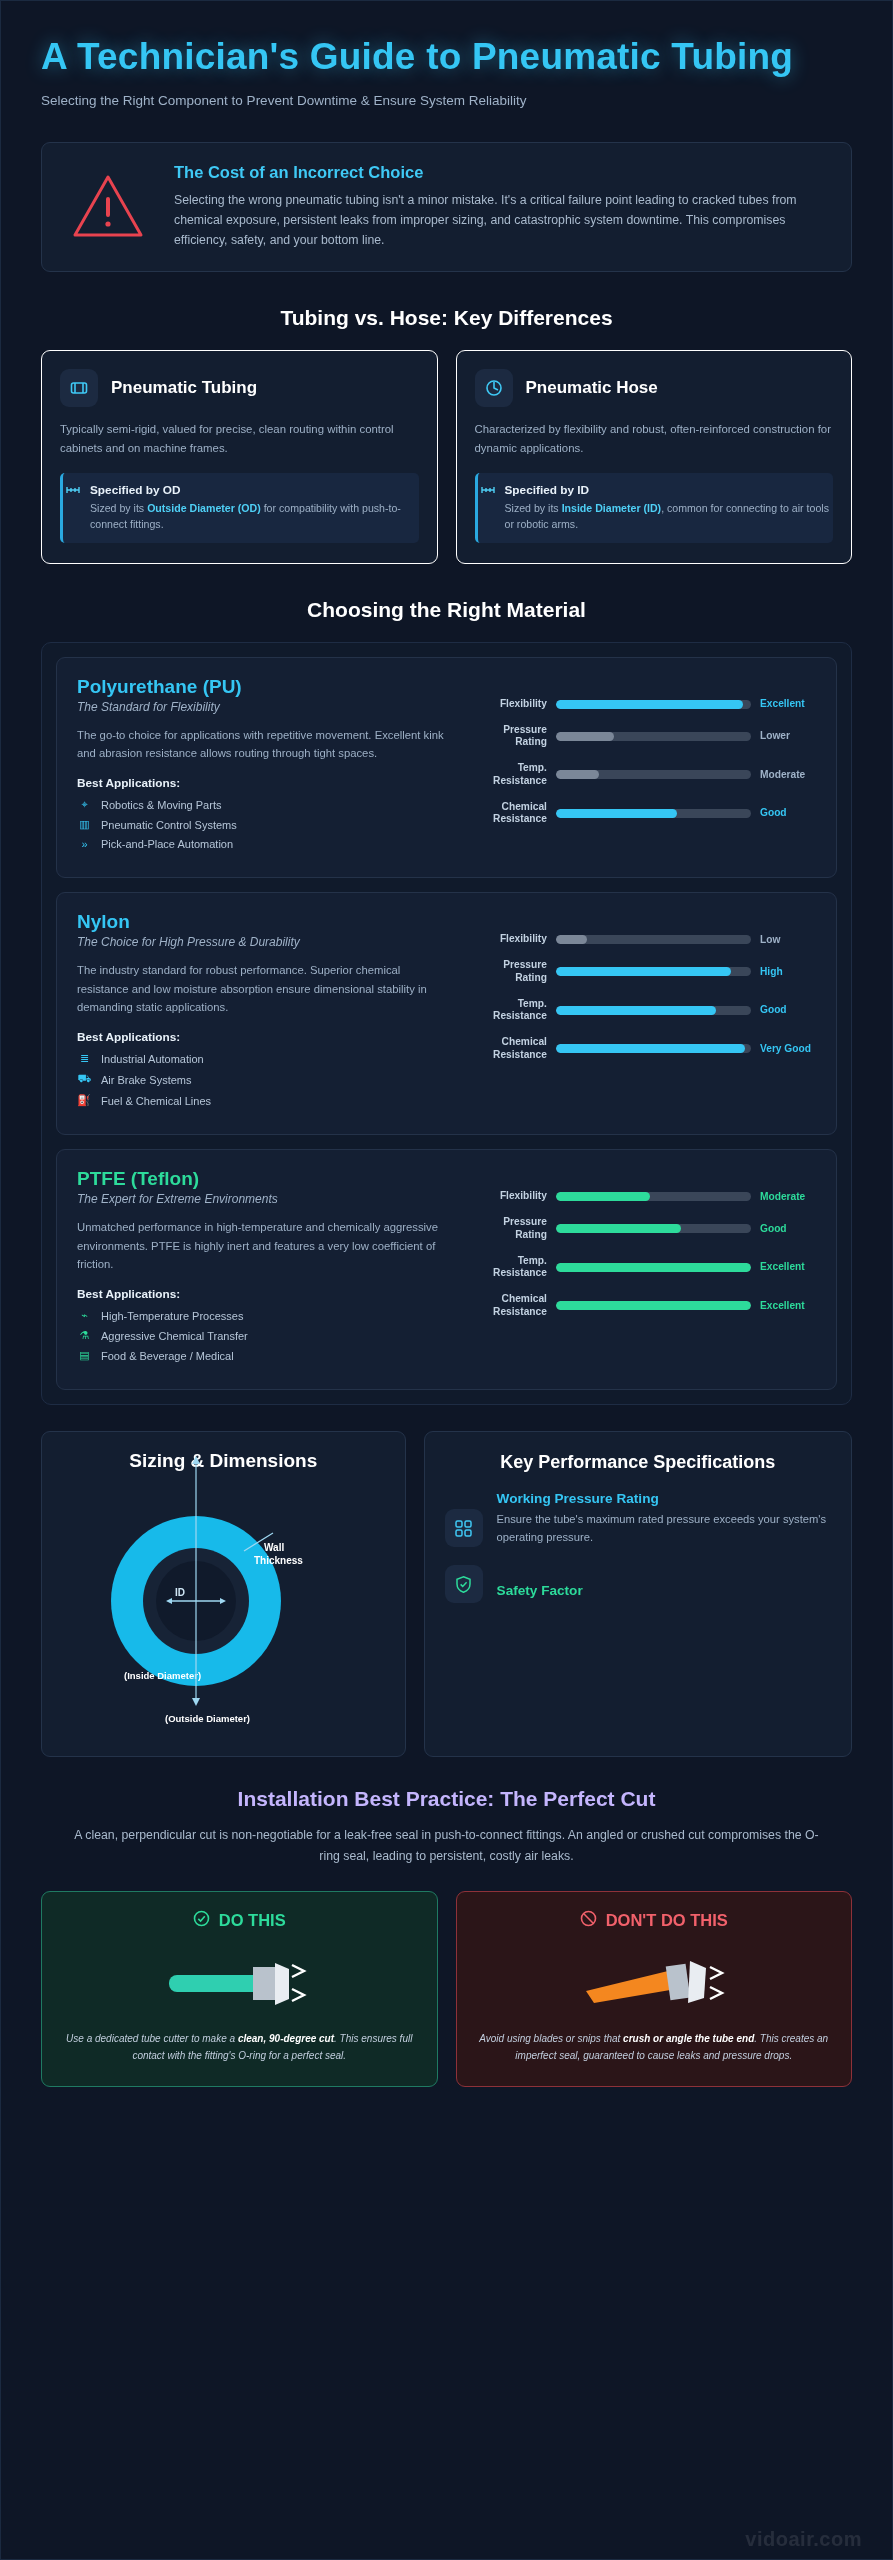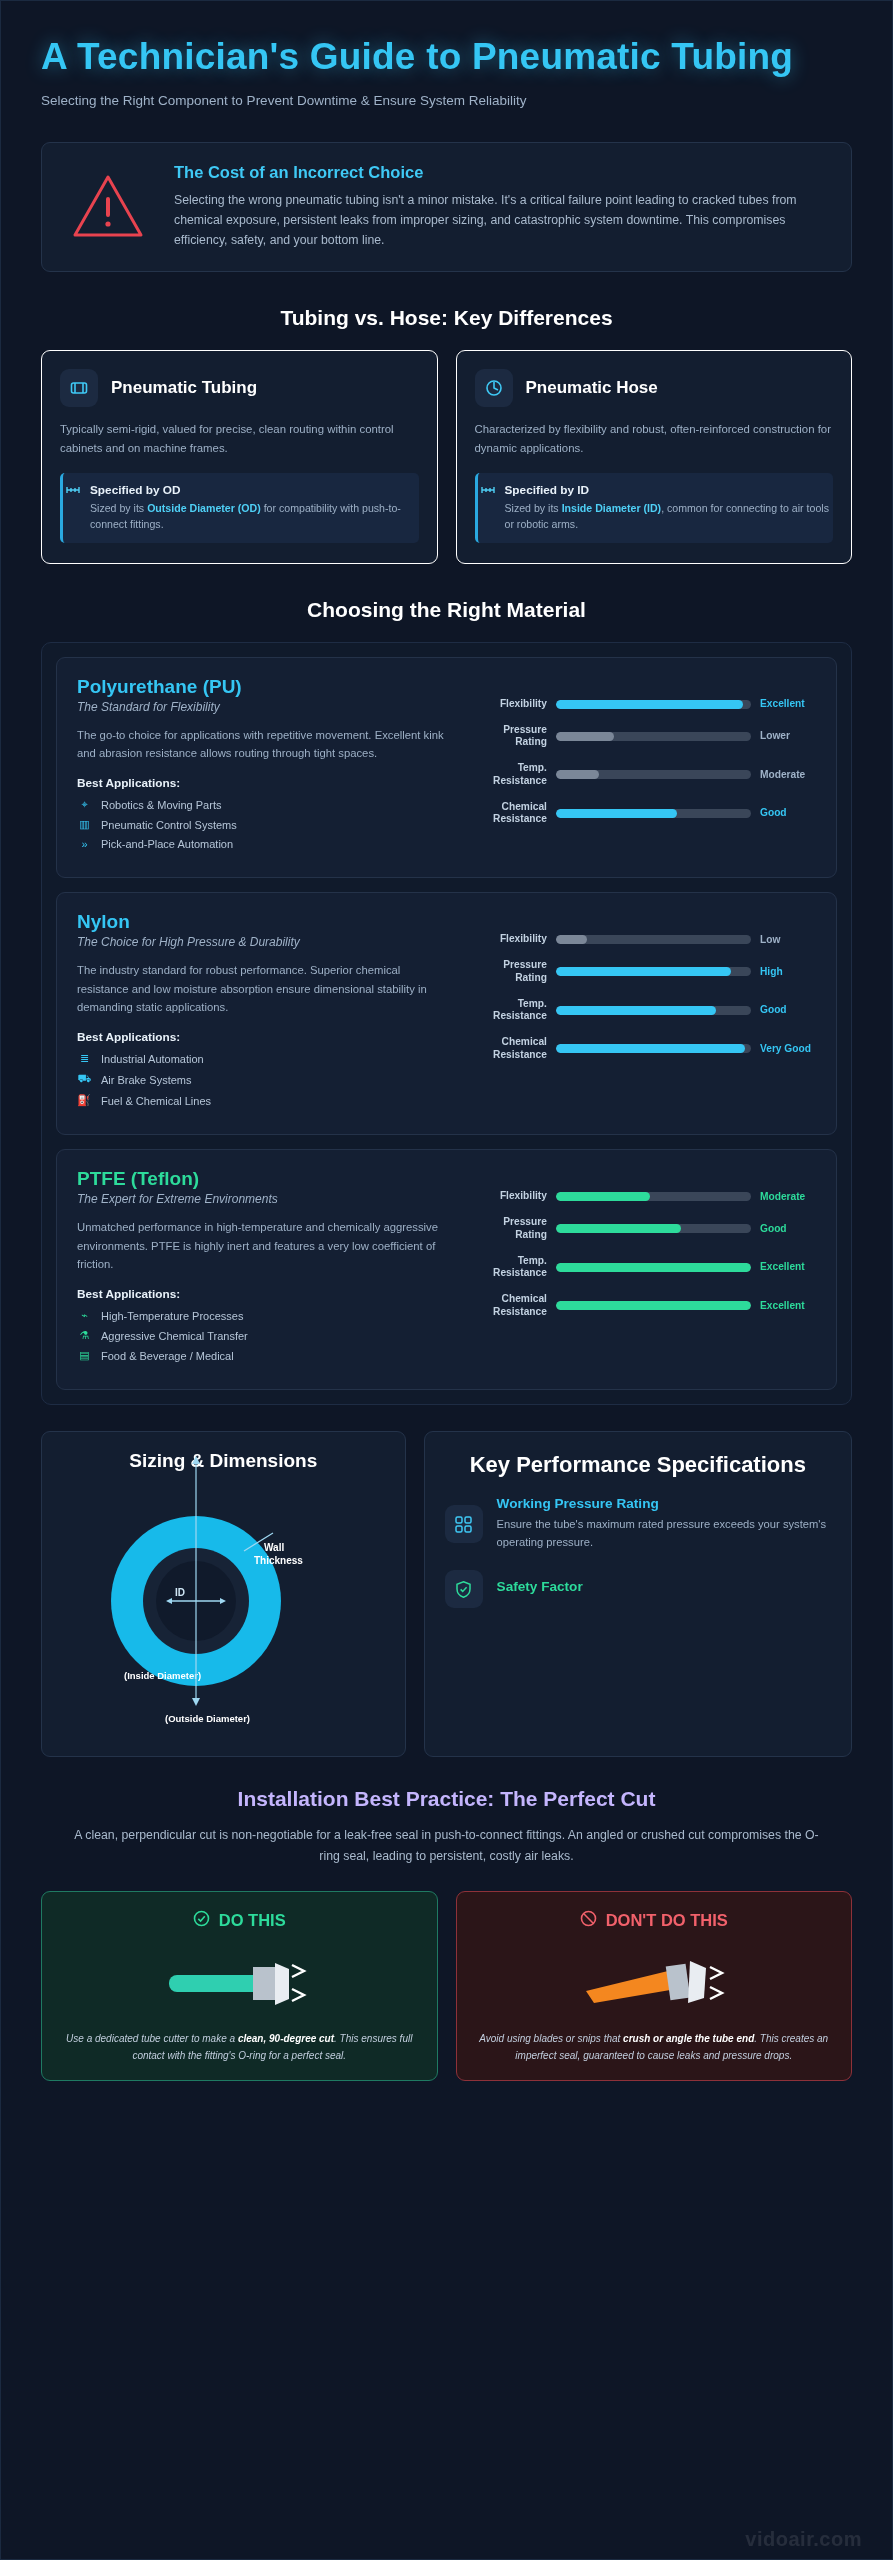--- a/index.html
+++ b/index.html
@@ -120,31 +120,31 @@
 
   
   .two { display: flex; gap: 18px; margin: 26px 40px 0; align-items: stretch; }
   .sizing {
     flex: 1 1 46%;
     background: #131e30; border: 1px solid #24334a; border-radius: 9px;
     padding: 18px 10px 26px; text-align: center; position: relative;
   }
   .sizing h3 { font-size: 19px; color: #fff; margin-bottom: 4px; }
   .specs { flex: 1 1 54%; background:#131e30; border:1px solid #24334a; border-radius:9px; padding: 20px 20px; }
-  .specs h3 { font-size: 22px; color: #fff; text-align:center; margin-bottom: 18px; }
-  .spec-item { display: flex; gap: 14px; margin-bottom: 18px; align-items: center; }
+  .specs h3 { font-size: 18px; color: #fff; text-align:center; margin-bottom: 18px; }
+  .spec-item { display: flex; gap: 14px; margin-bottom: 18px; align-items: flex-end; }
   .spec-item .sq-icon { flex: 0 0 38px; }
   .spec-item h5 { font-size: 13.6px; margin-bottom: 5px; }
   .spec-item p { font-size: 11.2px; line-height: 1.6; color: #9db0c6; }
 
   
   .install-title { text-align:center; font-size: 21px; font-weight:bold; color:#c4b5fd; margin: 30px 0 14px; }
   .install-p { margin: 0 70px; text-align: center; font-size: 12.3px; line-height: 1.7; color: #a9bacd; }
   .do-row { display: flex; gap: 18px; margin: 24px 40px 0; }
-  .do-card { flex: 1; border-radius: 9px; padding: 18px 18px 16px; text-align:center; }
+  .do-card { flex: 1; border-radius: 9px; padding: 18px 18px 22px; text-align:center; }
   .do-yes { background: #0f2a26; border: 1px solid #1f7a62; }
   .do-no  { background: #2b1518; border: 1px solid #8e3139; }
   .do-head { display:flex; align-items:center; justify-content:center; gap: 9px; font-size: 16.5px; font-weight: bold; margin-bottom: 14px; }
   .do-yes .do-head { color: #2ddb9b; }
   .do-no .do-head { color: #f2616b; }
   .do-art { height: 74px; display:flex; align-items:center; justify-content:center; margin-bottom: 12px; }
   .do-card p { font-size: 10px; line-height: 1.65; color: #c2cede; font-style: italic; }
   .do-card p b { color: #fff; }
 
   .watermark {

